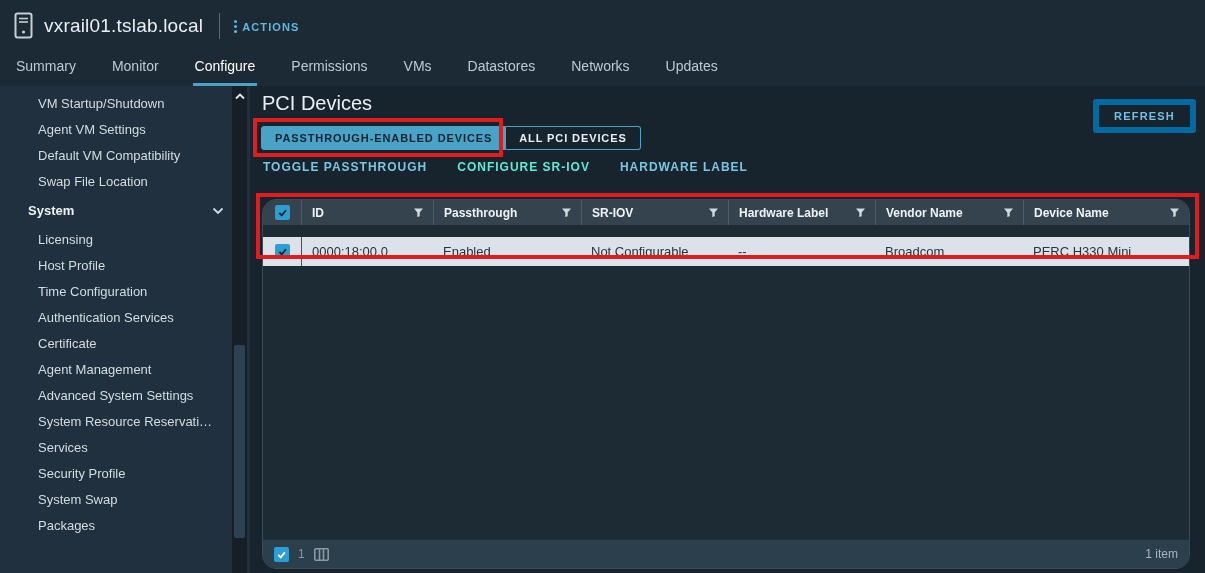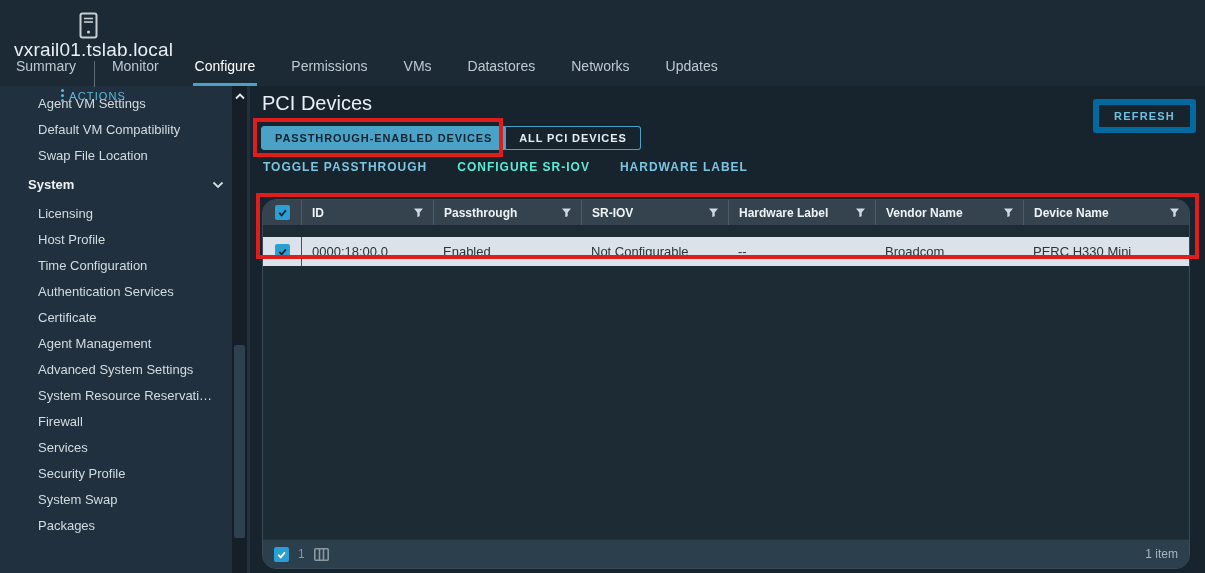--- a/index.html
+++ b/index.html
@@ -6,25 +6,25 @@
   html,body { width:1205px; height:573px; overflow:hidden; }
   body {
     position:relative;
     background:#17242d;
     font-family:"Liberation Sans", sans-serif;
     color:#e9eff4;
   }
 
   
   .topbar { position:absolute; left:0; top:0; width:1205px; height:86px; background:#1b2a35; z-index:2; }
-  .host-row { position:absolute; left:14px; top:12px; display:flex; align-items:center;flex-direction:column; }
+  .host-row { position:absolute; left:14px; top:12px; display:flex; align-items:center; }
   .host-icon { width:19px; height:27px; margin-right:11px; }
   .hostname { font-size:19px; color:#e9eff4; letter-spacing:.2px; }
   .host-divider { width:1px; height:26px; background:#5c6b75; margin:0 14px 0 16px; }
-  .actions-btn { display:flex; align-items:center; gap:5px; color:#5fb9dc; font-size:11px; font-weight:normal; letter-spacing:1.1px; cursor:pointer; margin-top:2px; }
+  .actions-btn { display:flex; align-items:center; gap:5px; color:#5fb9dc; font-size:11px; font-weight:bold; letter-spacing:1.1px; cursor:pointer; margin-top:2px; }
   .kebab { display:inline-flex; flex-direction:column; gap:2px; }
   .kebab i { width:3px; height:3px; border-radius:50%; background:#5fb9dc; display:block; }
 
   .tabs { position:absolute; left:14px; bottom:0; display:flex; gap:32px; }
   .tab { font-size:14px; color:#becad2; padding:10px 2px 12px; cursor:pointer; }
   .tab.active { color:#ffffff; padding-bottom:9px; border-bottom:3px solid #4aa2c6; }
 
   
   .sidebar { position:absolute; left:0; top:86px; width:250px; bottom:0; background:#20303e; z-index:1; }
   .nav { padding-top:5px; }
@@ -107,38 +107,38 @@
     <div class="tab">Permissions</div>
     <div class="tab">VMs</div>
     <div class="tab">Datastores</div>
     <div class="tab">Networks</div>
     <div class="tab">Updates</div>
   </div>
 </div>
 
 <div class="sidebar">
   <div class="nav">
+    <div class="nav-item">VM Startup/Shutdown</div>
     <div class="nav-item">Agent VM Settings</div>
     <div class="nav-item">Default VM Compatibility</div>
     <div class="nav-item">Swap File Location</div>
     <div class="nav-section">
       <span>System</span>
       <svg width="12" height="8" viewBox="0 0 12 8">
           <polyline points="1.5,1.5 6,6 10.5,1.5" fill="none" stroke="#d3dce1" stroke-width="1.8"></polyline>
         </svg>
     </div>
     <div class="nav-item">Licensing</div>
     <div class="nav-item">Host Profile</div>
     <div class="nav-item">Time Configuration</div>
     <div class="nav-item">Authentication Services</div>
     <div class="nav-item">Certificate</div>
     <div class="nav-item">Agent Management</div>
     <div class="nav-item">Advanced System Settings</div>
     <div class="nav-item">System Resource Reservati…</div>
-    <div class="nav-item">Firewall</div>
     <div class="nav-item">Services</div>
     <div class="nav-item">Security Profile</div>
     <div class="nav-item">System Swap</div>
     <div class="nav-item">Packages</div>
   </div>
   <div class="sb-scroll">
     <span class="sb-up">
       <svg width="10" height="7" viewBox="0 0 10 7">
           <polyline points="1,5.5 5,1.5 9,5.5" fill="none" stroke="#e6ebef" stroke-width="1.8"></polyline>
         </svg>

